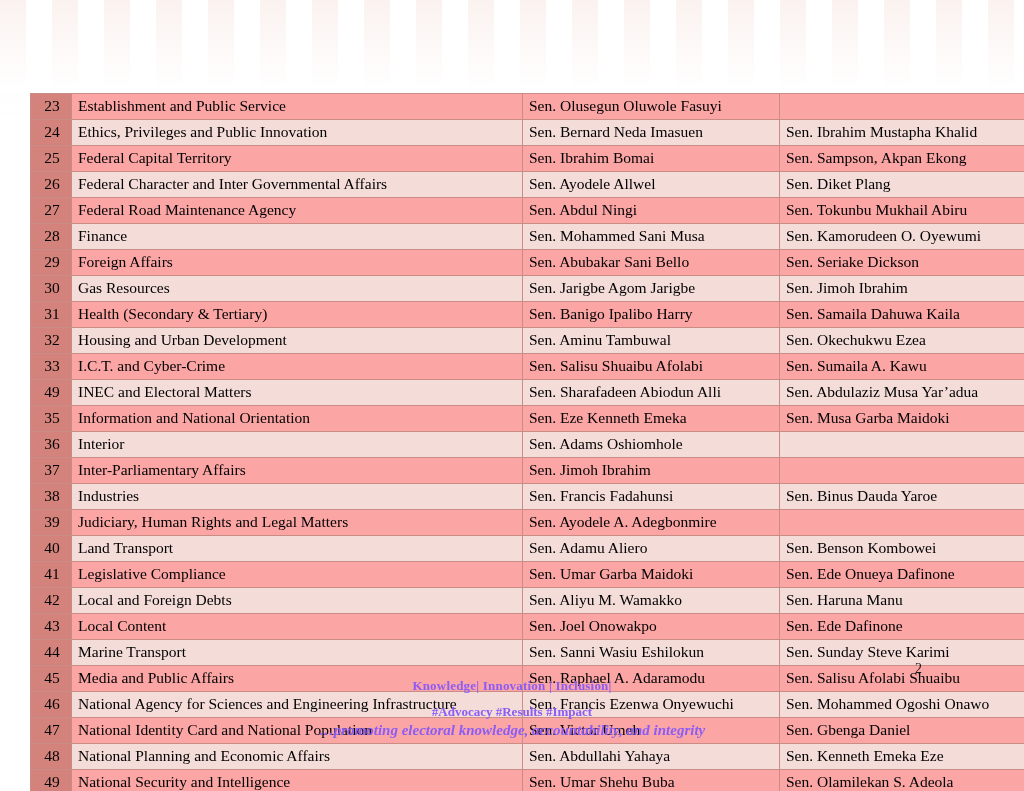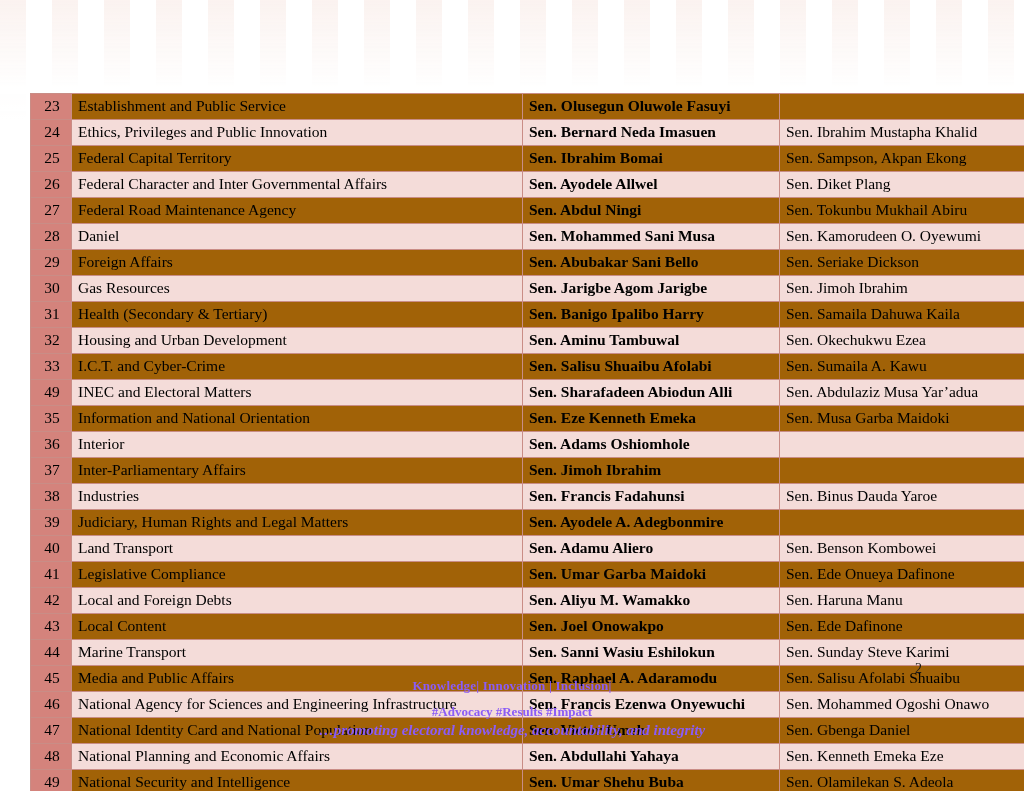--- a/index.html
+++ b/index.html
@@ -74,25 +74,25 @@
     white-space: nowrap;
     overflow: hidden;
   }
   td.col-num {
     width: 30px;
     text-align: center;
     padding: 2px 2px 3px 2px;
     font-size: 14.5px;
   }
   td.col-committee { width: 440px; }
-  td.col-chair { width: 246px; font-weight: bold; }
+  td.col-chair { width: 246px; }
   td.col-vice { width: 243px; }
 
   
-  tr.shade-dark td { background: #a16207; }
+  tr.shade-dark td { background: #fca5a5; }
   tr.shade-light td { background: #f4dcd9; }
   tr.shade-dark td.col-num { background: #d4837c; }
   tr.shade-light td.col-num { background: #d4837c; }
 
   .footer-block {
     position: absolute;
     left: 0;
     top: 678px;
     width: 1024px;
     text-align: center;
@@ -148,21 +148,21 @@
             <td class="col-vice">Sen. Diket Plang</td>
           </tr>
           <tr class="shade-dark">
             <td class="col-num">27</td>
             <td class="col-committee">Federal Road Maintenance Agency</td>
             <td class="col-chair">Sen. Abdul Ningi</td>
             <td class="col-vice">Sen. Tokunbu Mukhail Abiru</td>
           </tr>
           <tr class="shade-light">
             <td class="col-num">28</td>
-            <td class="col-committee">Daniel</td>
+            <td class="col-committee">Finance</td>
             <td class="col-chair">Sen. Mohammed Sani Musa</td>
             <td class="col-vice">Sen. Kamorudeen O. Oyewumi</td>
           </tr>
           <tr class="shade-dark">
             <td class="col-num">29</td>
             <td class="col-committee">Foreign Affairs</td>
             <td class="col-chair">Sen. Abubakar Sani Bello</td>
             <td class="col-vice">Sen. Seriake Dickson</td>
           </tr>
           <tr class="shade-light">

